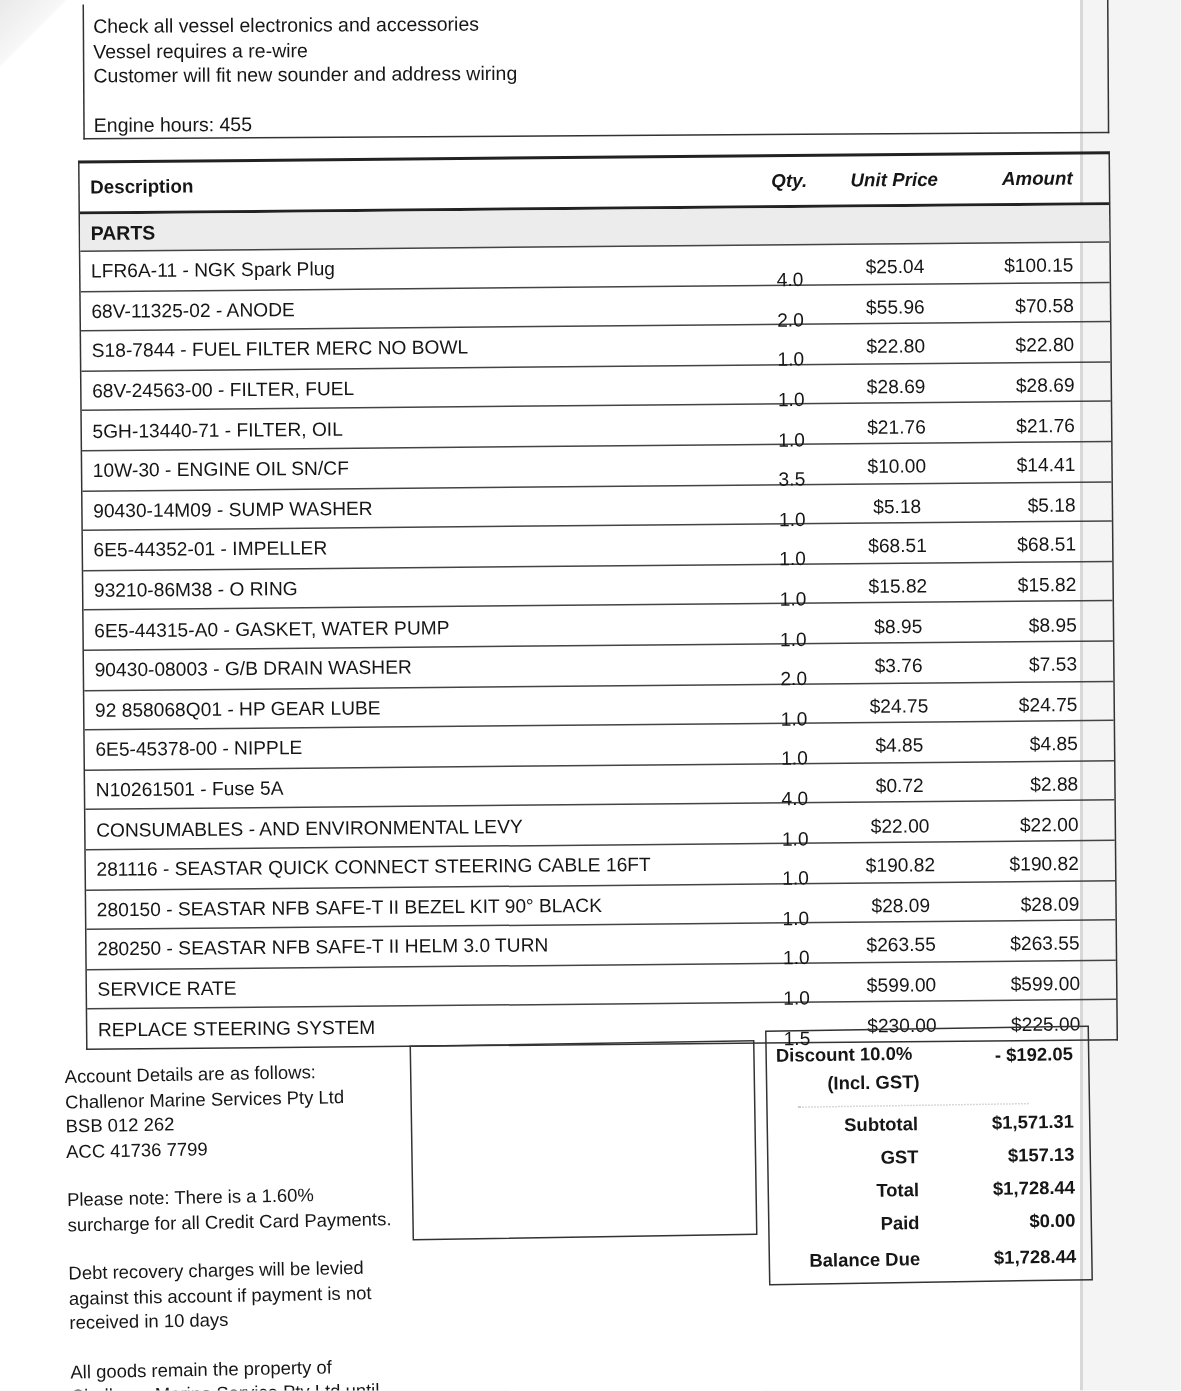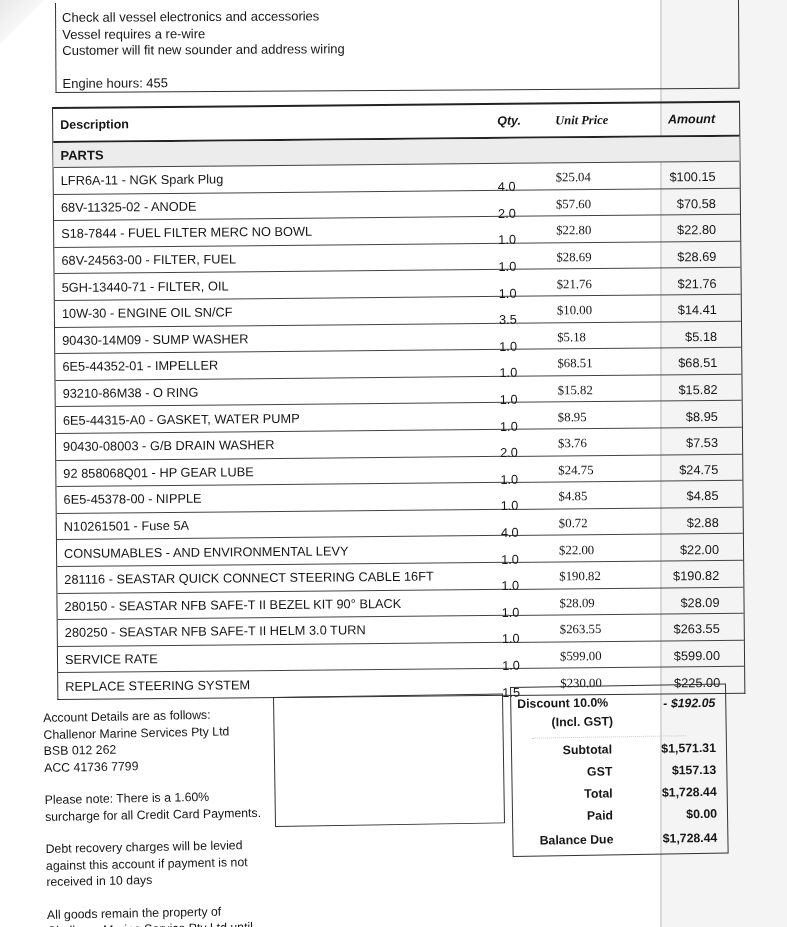--- a/index.html
+++ b/index.html
@@ -4,21 +4,21 @@
 <style>
   html, body { margin: 0; padding: 0; }
   body {
     width: 787px; height: 927px; overflow: hidden;
     background: #f4f4f4;
     font-family: "Liberation Sans", sans-serif;
     color: #161616;
     position: relative;
   }
   .page {
-    position: absolute; left: 0; top: 0; width: 662px; height: 927px;
+    position: absolute; left: 0; top: 0; width: 722px; height: 927px;
     background: #ffffff;
   }
   .page-edge {
     position: absolute; right: 0; top: 0; width: 2px; height: 927px;
     background: #d8d8d8;
   }
   .page-curl {
     position: absolute; left: 0; top: 0; width: 44px; height: 44px;
     background: linear-gradient(135deg, #e9e9e9 0%, #f7f7f7 48%, #ffffff 52%, #ffffff 100%);
   }
@@ -37,22 +37,22 @@
     border: 1.5px solid #333; border-top: 2px solid #222;
     transform: rotate(-0.52deg); transform-origin: left top;
     box-sizing: border-box;
   }
   .items-head {
     display: flex; align-items: center; height: 32px;
     border-bottom: 2px solid #222;
     font-weight: bold; font-size: 12.5px;
   }
   .col-desc { flex: 1; padding-left: 7px; }
-  .col-qty { width: 58px; text-align: left; }
-  .col-unit { width: 82px; text-align: left; padding-right: 0; font-family: Liberation Serif, serif; }
+  .col-qty { width: 58px; text-align: center; }
+  .col-unit { width: 82px; text-align: center; padding-right: 0; }
   .col-amt { width: 78px; text-align: right; padding-right: 24px; }
   .items-head .col-amt, .items-head .col-unit, .items-head .col-qty { font-style: italic; }
   .section-row {
     height: 24px; display: flex; align-items: center;
     background: #ececec;
     border-bottom: 1px solid #444;
     font-weight: bold; font-size: 13px;
   }
   .row {
     display: flex; align-items: center; height: 25.6px;
@@ -83,21 +83,21 @@
     border: 1.5px solid #333;
     transform: rotate(-0.9deg); transform-origin: left top;
     box-sizing: border-box;
     font-weight: bold; font-size: 12.3px;
   }
   .trow { display: flex; position: absolute; left: 0; right: 0; }
   .trow .tlabel { width: 100px; text-align: right; }
   .trow .tval { flex: 1; text-align: right; padding-right: 10px; }
   .discount-label { position: absolute; left: 6px; top: 9px; }
   .discount-sub { position: absolute; left: 40px; top: 28px; }
-  .discount-val { position: absolute; right: 10px; top: 11px; font-style: italic; }
+  .discount-val { position: absolute; right: 10px; top: 11px; }
   .tdivider { position: absolute; left: 20px; right: 40px; top: 50px; border-top: 1px dotted #ccc; }
 </style>
 </head>
 <body>
 
 <div class="page">
   <div class="page-curl"></div>
   <div class="page-edge"></div>
 
   <div class="notes-box">
@@ -121,21 +121,21 @@
     <div id="rows">
         <div class="row">
           <span class="col-desc">LFR6A-11 - NGK Spark Plug</span>
           <span class="col-qty">4.0</span>
           <span class="col-unit">$25.04</span>
           <span class="col-amt">$100.15</span>
         </div>
         <div class="row">
           <span class="col-desc">68V-11325-02 - ANODE</span>
           <span class="col-qty">2.0</span>
-          <span class="col-unit">$57.60</span>
+          <span class="col-unit">$55.96</span>
           <span class="col-amt">$70.58</span>
         </div>
         <div class="row">
           <span class="col-desc">S18-7844 - FUEL FILTER MERC NO BOWL</span>
           <span class="col-qty">1.0</span>
           <span class="col-unit">$22.80</span>
           <span class="col-amt">$22.80</span>
         </div>
         <div class="row">
           <span class="col-desc">68V-24563-00 - FILTER, FUEL</span>

